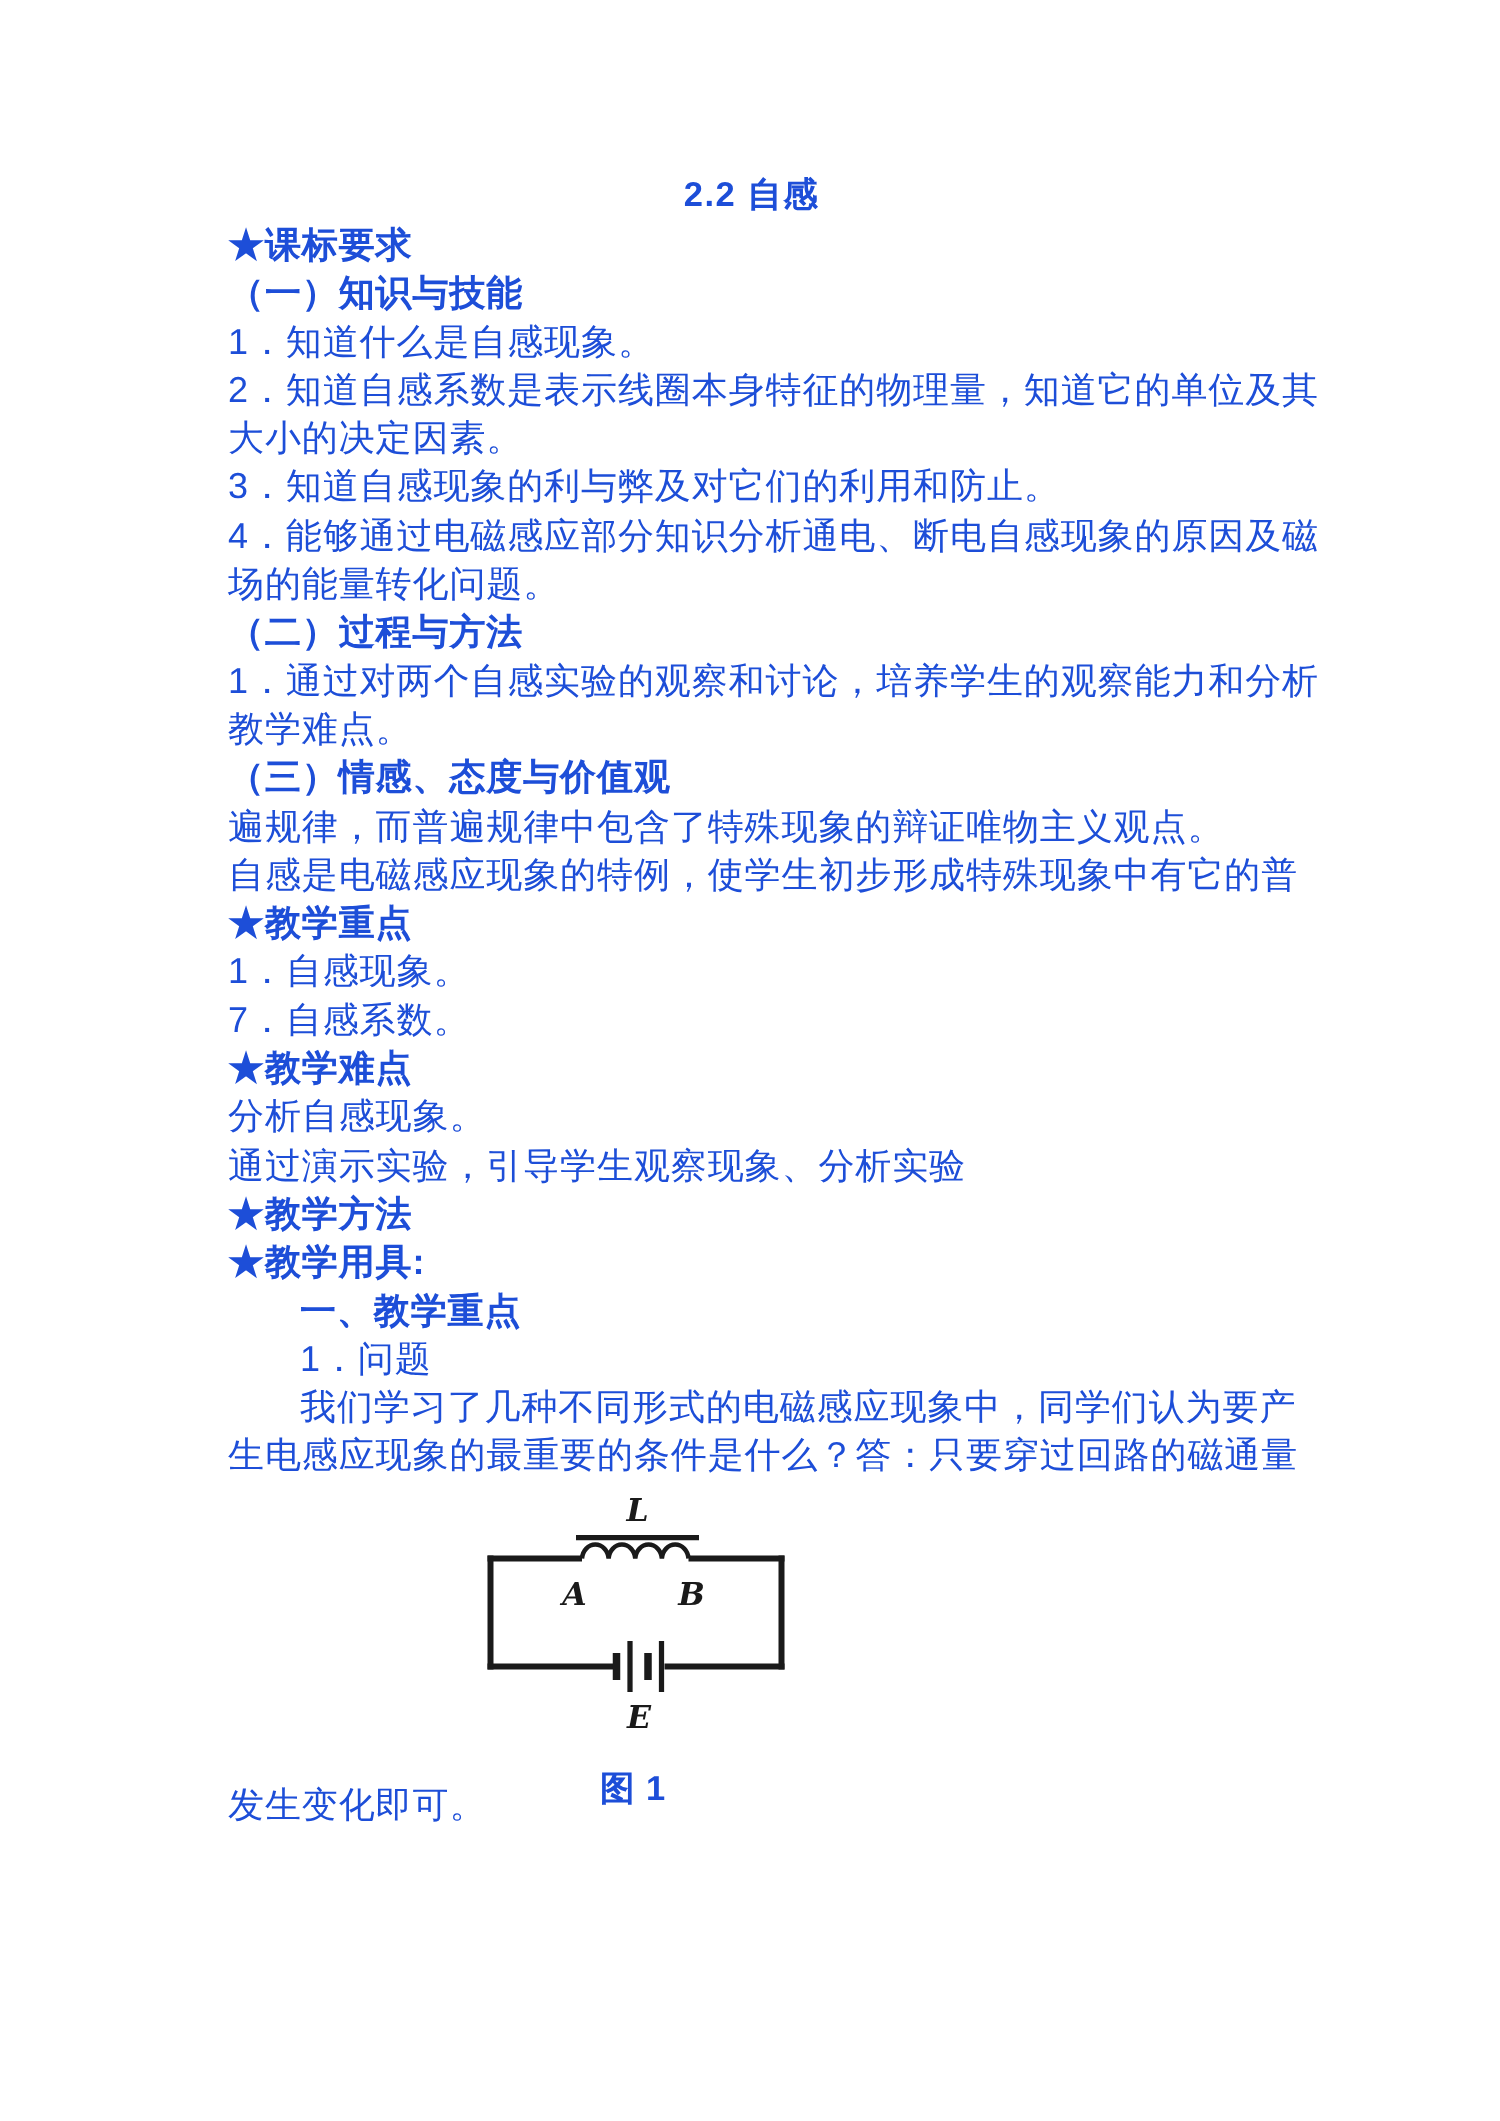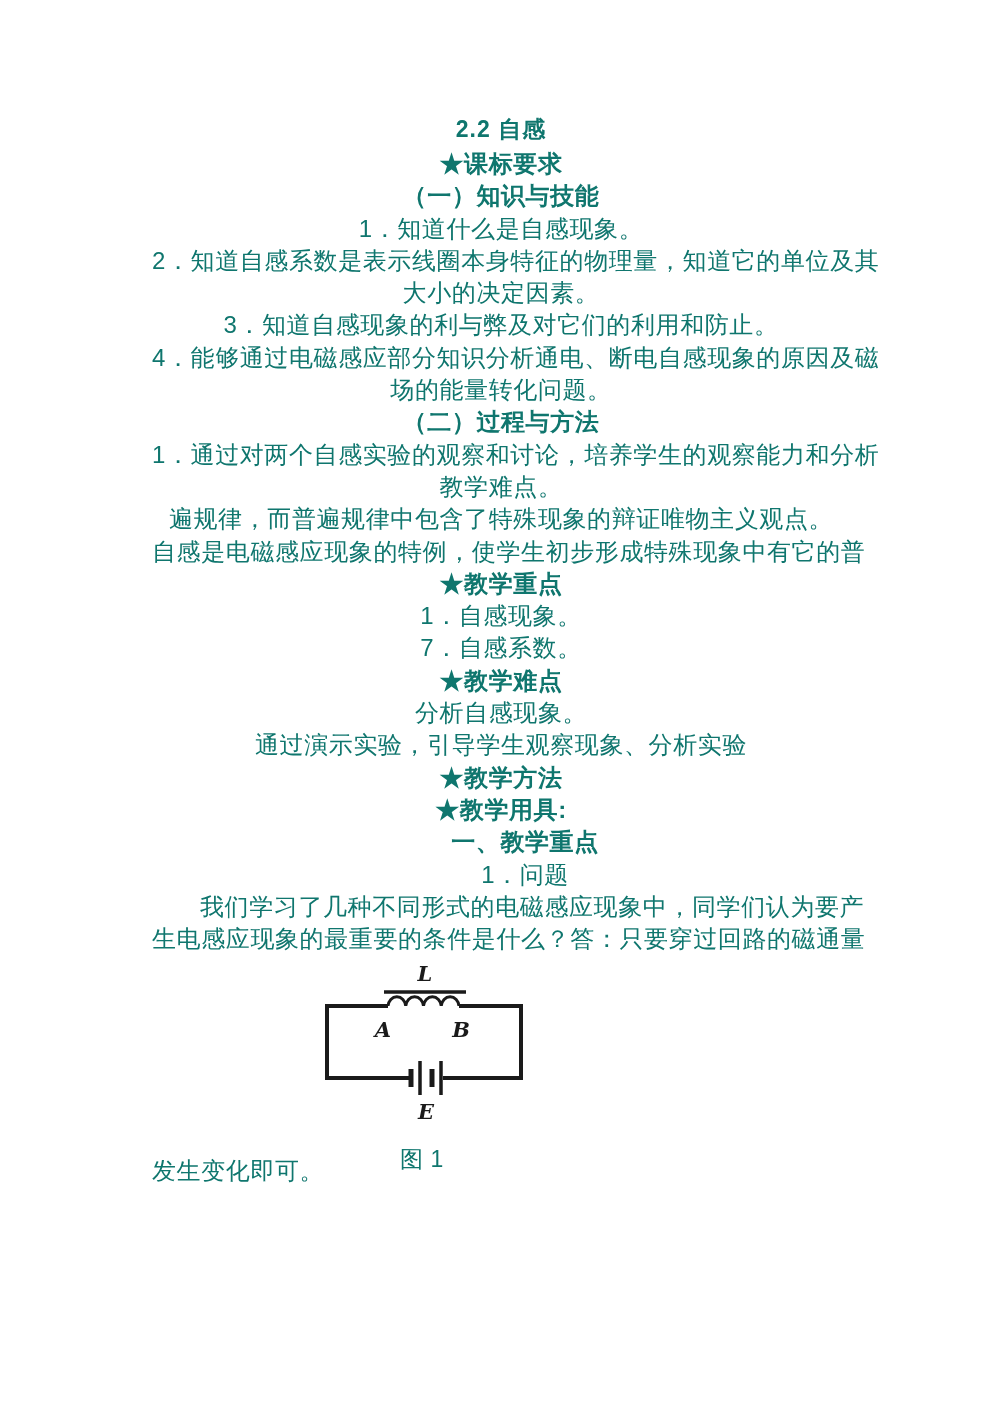--- a/index.html
+++ b/index.html
@@ -1,54 +1,53 @@
 <!DOCTYPE html>
 <html><head>
 <meta charset="utf-8">
 <style>
   html,body { margin:0; padding:0; background:#ffffff; }
   .page {
     position:relative;
     width:1000px; height:1414px;
     background:#ffffff;
-    color:#0f766e;
+    color:#1d4ed8;
     font-family:"Liberation Sans", sans-serif;
     overflow:hidden;
   }
   .doc { padding:116px 150px 0 152px; }
   .title {
     text-align:center;
     font-weight:bold;
     font-size:23px;
     line-height:26px;
     margin-bottom:6px;
     letter-spacing:1px;
   }
   .ln {
     font-size:24px;
     line-height:32.3px;
     letter-spacing:0.6px;
     white-space:nowrap;
-    text-align:center;
   }
   .b { font-weight:bold; }
   .ind { padding-left:48px; }
   .fig { margin:10px 0 0 170px; }
   .fig svg { display:block; }
   .caprow {
     position:relative;
     margin-top:30px;
     font-size:24px;
     line-height:32.3px;
     letter-spacing:0.6px;
   }
   .cap {
     position:absolute;
     left:248px; top:-12px;
-    font-weight:normal;
+    font-weight:bold;
     font-size:23px;
   }
   .figlabel {
     font-family:"DejaVu Serif", serif;
     font-style:italic;
     font-weight:bold;
   }
 </style>
 </head>
 <body>
@@ -62,20 +61,21 @@
     <div class="ln b">（一）知识与技能</div>
     <div class="ln">1．知道什么是自感现象。</div>
     <div class="ln">2．知道自感系数是表示线圈本身特征的物理量，知道它的单位及其</div>
     <div class="ln">大小的决定因素。</div>
     <div class="ln">3．知道自感现象的利与弊及对它们的利用和防止。</div>
     <div class="ln">4．能够通过电磁感应部分知识分析通电、断电自感现象的原因及磁</div>
     <div class="ln">场的能量转化问题。</div>
     <div class="ln b">（二）过程与方法</div>
     <div class="ln">1．通过对两个自感实验的观察和讨论，培养学生的观察能力和分析</div>
     <div class="ln">教学难点。</div>
+    <div class="ln b">（三）情感、态度与价值观</div>
     <div class="ln">遍规律，而普遍规律中包含了特殊现象的辩证唯物主义观点。</div>
     <div class="ln">自感是电磁感应现象的特例，使学生初步形成特殊现象中有它的普</div>
     <div class="ln b">★教学重点</div>
     <div class="ln">1．自感现象。</div>
     <div class="ln">7．自感系数。</div>
     <div class="ln b">★教学难点</div>
     <div class="ln">分析自感现象。</div>
     <div class="ln">通过演示实验，引导学生观察现象、分析实验</div>
     <div class="ln b">★教学方法</div>
     <div class="ln b">★教学用具:</div>

